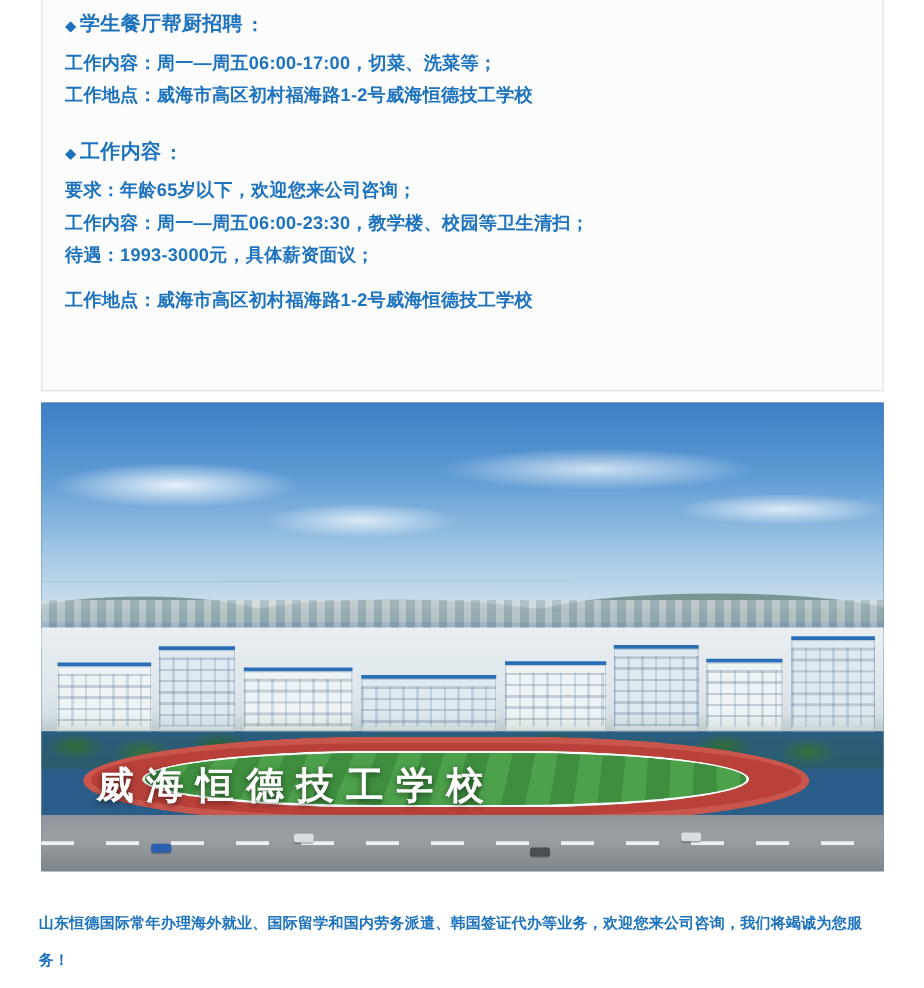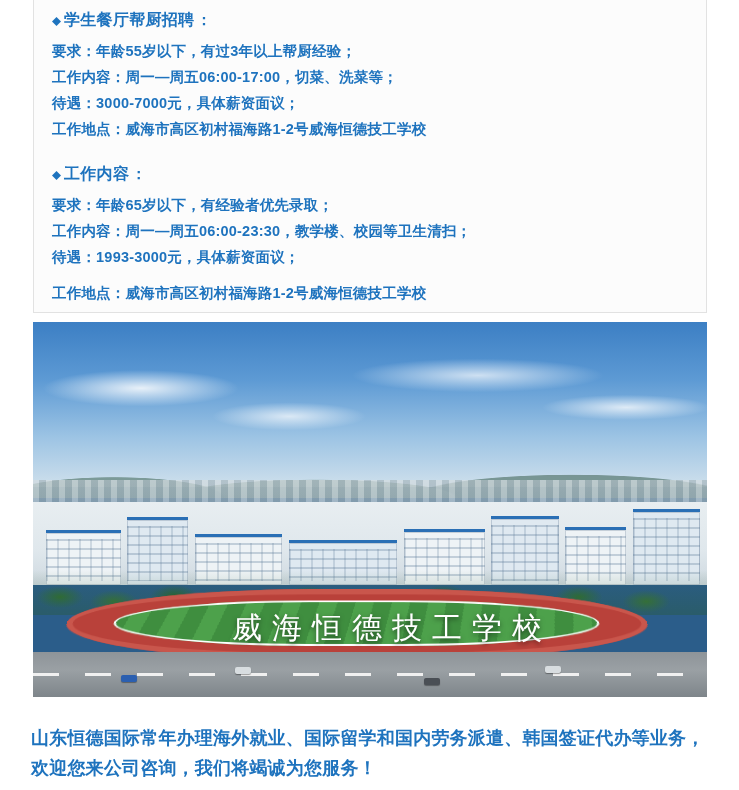--- a/index.html
+++ b/index.html
@@ -244,37 +244,37 @@
     box-shadow: 0 1px 1px rgba(0,0,0,.35);
   }
   .car.blue { background: #2b5fb0; }
   .car.dark { background: #4a4f55; }
   
   .photo-caption {
     position: absolute;
     left: 0;
     right: 0;
     bottom: 48px;
-    text-align: center;
+    text-align: left;
     color: #ffffff;
     font-size: 30px;
-    font-weight: normal;
+    font-weight: bold;
     letter-spacing: 10px;
     text-shadow: 0 2px 5px rgba(0,0,0,0.55);
     font-family: "Liberation Serif", serif;
     padding-left: 44px;
   }
 
   
   .footer-text {
     position: absolute;
     left: 31px;
     top: 723px;
     width: 680px;
-    font-size: 18px;
+    font-size: 12px;
     font-weight: bold;
     line-height: 30px;
     color: #1e73be;
     letter-spacing: 0.2px;
   }
 </style>
 </head>
 <body>
 
 <div class="page">
@@ -284,39 +284,37 @@
     <div class="job-block">
       <div class="job-title-row">
         <span class="diamond-icon">
           <svg width="9" height="9" viewBox="0 0 9 9">
             <polygon points="4.5,0 9,4.5 4.5,9 0,4.5" fill="#1e73be"></polygon>
           </svg>
         </span>
         <span class="job-title">学生餐厅帮厨招聘</span>
         <span class="job-title-colon">：</span>
       </div>
-      <p class="job-line">要求：年龄55岁以下，有过3年以上帮厨经验；</p>
       <p class="job-line">工作内容：周一—周五06:00-17:00，切菜、洗菜等；</p>
-      <p class="job-line">待遇：3000-7000元，具体薪资面议；</p>
       <p class="job-line">工作地点：威海市高区初村福海路1-2号威海恒德技工学校</p>
     </div>
 
     <div class="spacer-gap"></div>
 
     <div class="job-block">
       <div class="job-title-row">
         <span class="diamond-icon">
           <svg width="9" height="9" viewBox="0 0 9 9">
             <polygon points="4.5,0 9,4.5 4.5,9 0,4.5" fill="#1e73be"></polygon>
           </svg>
         </span>
         <span class="job-title">工作内容</span>
         <span class="job-title-colon">：</span>
       </div>
-      <p class="job-line">要求：年龄65岁以下，有经验者优先录取；</p>
+      <p class="job-line">要求：年龄65岁以下，欢迎您来公司咨询；</p>
       <p class="job-line">工作内容：周一—周五06:00-23:30，教学楼、校园等卫生清扫；</p>
       <p class="job-line">待遇：1993-3000元，具体薪资面议；</p>
       <p class="job-line" style="margin-top:10px;">工作地点：威海市高区初村福海路1-2号威海恒德技工学校</p>
     </div>
 
   </div>
 
   <div class="photo-wrap">
     <div class="photo">
       <div class="sky"></div>

